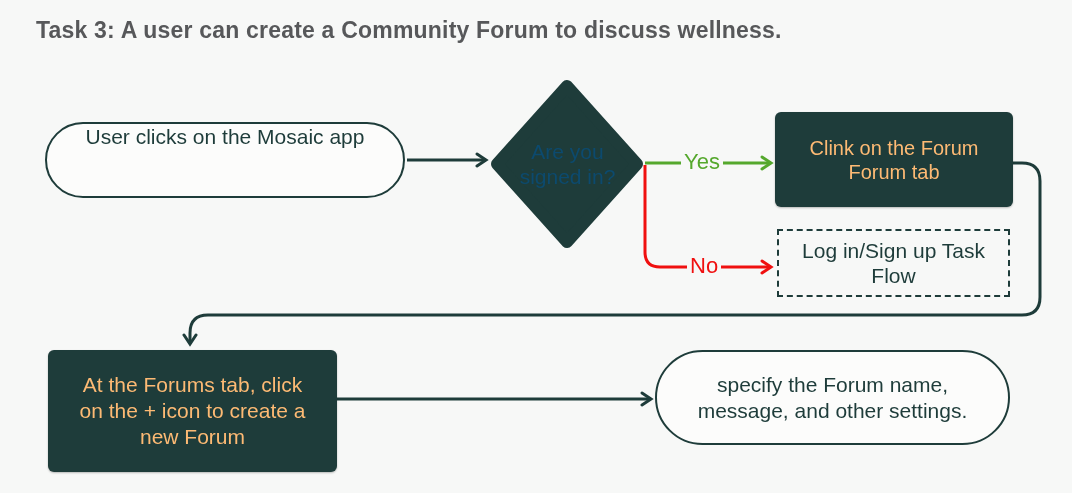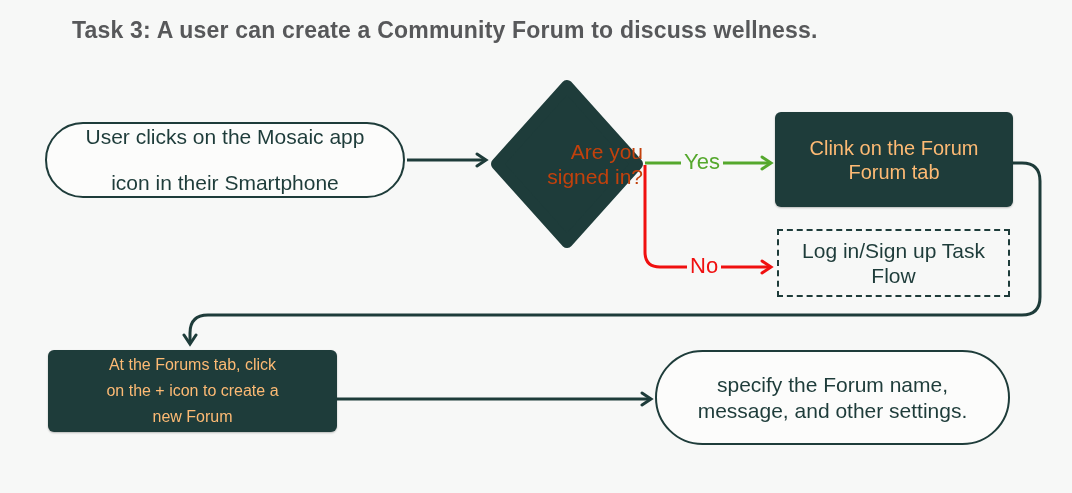--- a/index.html
+++ b/index.html
@@ -3,48 +3,48 @@
 <meta charset="utf-8">
 <style>
   html,body{margin:0;padding:0;background:#e9e9e9;}
   .canvas{
     position:relative;width:1072px;height:493px;
     background:#f7f8f7;overflow:hidden;
     font-family:"Liberation Sans", sans-serif;
   }
   .title{
     position:absolute;left:36px;top:17px;
-    font-size:23px;font-weight:bold;color:#57585a;letter-spacing:.2px;margin-left:36px;
+    font-size:23px;font-weight:bold;color:#57585a;letter-spacing:.2px;
   }
   svg.wires{position:absolute;left:0;top:0;width:1072px;height:493px;}
   .node{
     position:absolute;display:flex;flex-direction:column;
     justify-content:center;align-items:center;text-align:center;
     box-sizing:border-box;color:#1e3c3a;
   }
   .node .ln{white-space:nowrap;}
   .pill{
     background:#fcfcfb;border:2.5px solid #1e3c3a;
     font-size:21px;line-height:26px;
   }
   .pill.start{left:45px;top:122px;width:360px;height:76px;border-radius:38px;justify-content:space-between;}
   .pill.end{left:655px;top:350px;width:355px;height:95px;border-radius:48px;}
   .dark{
     background:#1e3c3a;color:#fdba74;border-radius:6px;
     box-shadow:0 1px 2px rgba(0,0,0,.25);
   }
   .dark.forum-tab{left:775px;top:112px;width:238px;height:95px;font-size:20px;line-height:24px;}
-  .dark.create-forum{left:48px;top:350px;width:289px;height:82px;font-size:16px;line-height:26px;}
+  .dark.create-forum{left:48px;top:350px;width:289px;height:122px;font-size:21px;line-height:26px;}
   .dashed{
     left:777px;top:229px;width:233px;height:68px;
     border:2.5px dashed #1e3c3a;font-size:21px;line-height:25px;background:transparent;
   }
   .decision-text{
     left:492px;top:81px;width:151px;height:166px;
-    color:#c2410c;font-size:21px;line-height:25px;align-items:flex-end;
+    color:#0c4a6e;font-size:21px;line-height:25px;
   }
   .edge-label{
     position:absolute;background:#f7f8f7;font-size:22px;line-height:26px;
     padding:0 3px;text-align:center;
   }
   .edge-label.yes{left:681px;top:149px;color:#55a82d;}
   .edge-label.no{left:687px;top:253px;color:#f01010;}
 </style>
 </head>
 <body>
@@ -74,21 +74,20 @@
 
     <path d="M1013 163 L1022 163 Q1040 163 1040 181 L1040 297 Q1040 315 1022 315 L208 315 Q190 315 190 333 L190 344" fill="none" stroke="#1e3c3a" stroke-width="3" marker-end="url(#m-teal)"></path>
 
     <path d="M337 399 L651 399" fill="none" stroke="#1e3c3a" stroke-width="3" marker-end="url(#m-teal)"></path>
 
     <polygon points="567,86 637,164 567,242 497,164" fill="#1e3c3a" stroke="#1e3c3a" stroke-width="12" stroke-linejoin="round"></polygon>
   </svg>
 
   <div class="node pill start">
     <div class="ln">User clicks on the Mosaic app</div>
-    <div class="ln">icon in their Smartphone</div>
   </div>
 
   <div class="node decision-text">
     <div class="ln">Are you</div>
     <div class="ln">signed in?</div>
   </div>
 
   <span class="edge-label yes">Yes</span>
   <span class="edge-label no">No</span>
 

